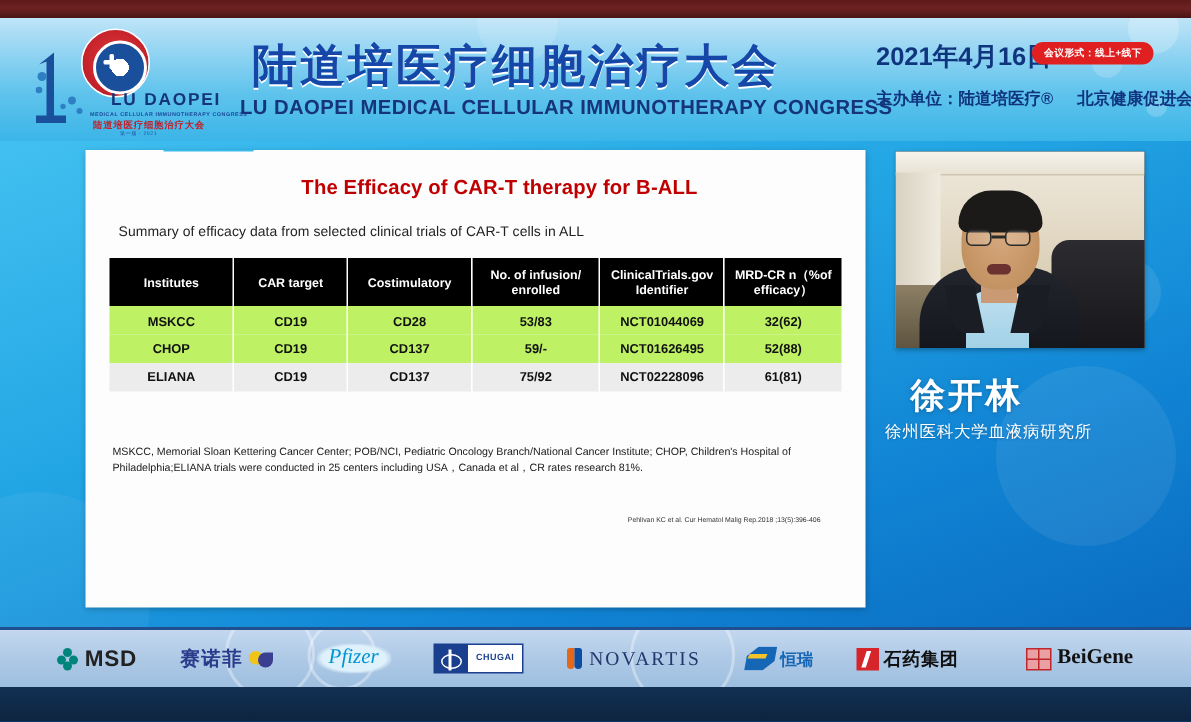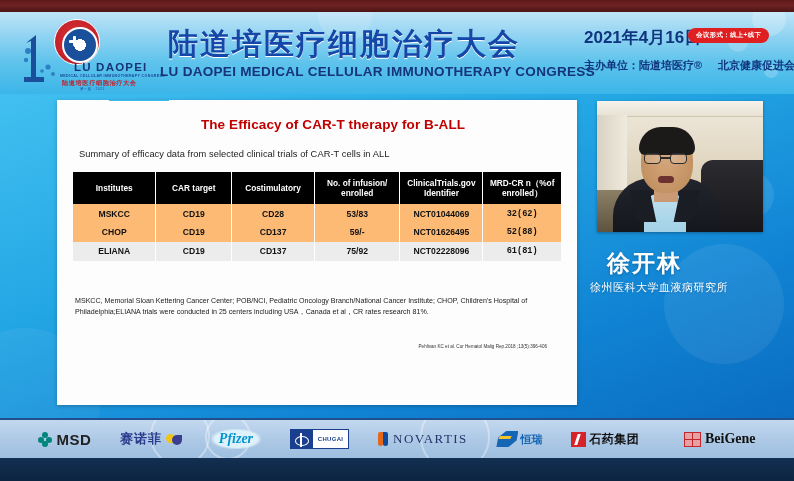--- a/index.html
+++ b/index.html
@@ -133,22 +133,22 @@
   table.eff th {
     background: #000; color: #fff; font-size: 8.3px; font-weight: bold;
     padding: 6px 2px; text-align: center; line-height: 1.22;
     border-right: 1px solid #fff;
   }
   table.eff th:last-child { border-right: none; }
   table.eff td {
     font-size: 8.6px; color: #111; text-align: center; padding: 4.4px 2px;
     border-right: 1px solid #fff; font-weight: bold;
   }
-  table.eff td:last-child { border-right: none; font-family: Liberation Mono, monospace; }
-  table.eff tr.alt td { background: #fdba74; }
+  table.eff td:last-child { border-right: none; }
+  table.eff tr.alt td { background: #bef264; }
   table.eff tr.plain td { background: #ececec; }
   .foot-note {
     position: absolute; left: 18px; top: 196px; width: 470px;
     font-size: 7.1px; color: #1a1a1a; line-height: 1.52;
   }
   .cite {
     position: absolute; right: 30px; top: 244px;
     font-size: 4.6px; color: #333; white-space: nowrap;
   }
 
@@ -261,21 +261,21 @@
   }
   .sp-sanofi-mark::before {
     content:""; position:absolute; left:0; top:1px; width:9px; height:9px;
     background:#f0c419; border-radius: 50% 50% 0 50%;
   }
   .sp-sanofi-mark::after {
     content:""; position:absolute; left:6px; top:2px; width:10px; height:10px;
     background:#3b3f92; border-radius: 50% 0 50% 50%;
   }
   .sp-pfizer {
-    font-family: "Liberation Serif", serif; font-style: italic; font-weight: bold;
+    font-family: "Liberation Serif", serif; font-style: italic; font-weight: normal;
     font-size: 14px; color: #0093d0;
     background: radial-gradient(ellipse at 50% 50%, #dff1fb 0 60%, rgba(223,241,251,0) 75%);
     padding: 2px 8px; border-radius: 12px;
   }
   .sp-chugai {
     display: flex; align-items: center; height: 20px;
     border: 1px solid #1a3f8f;
   }
   .sp-chugai-l {
     background: #1a3f8f; width: 22px; height: 100%; position: relative;
@@ -396,21 +396,21 @@
     <div class="slide-sub">Summary of efficacy data from selected clinical trials of CAR-T cells in ALL</div>
 
     <table class="eff">
       <thead>
         <tr>
           <th style="width:17%">Institutes</th>
           <th style="width:15.5%">CAR target</th>
           <th style="width:17%">Costimulatory</th>
           <th style="width:17.5%">No. of infusion/ enrolled</th>
           <th style="width:17%">ClinicalTrials.gov Identifier</th>
-          <th style="width:16%">MRD-CR n（%of enrolled）</th>
+          <th style="width:16%">MRD-CR n（%of efficacy）</th>
         </tr>
       </thead>
       <tbody>
         <tr class="alt">
           <td>MSKCC</td>
           <td>CD19</td>
           <td>CD28</td>
           <td>53/83</td>
           <td>NCT01044069</td>
           <td>32(62)</td>

